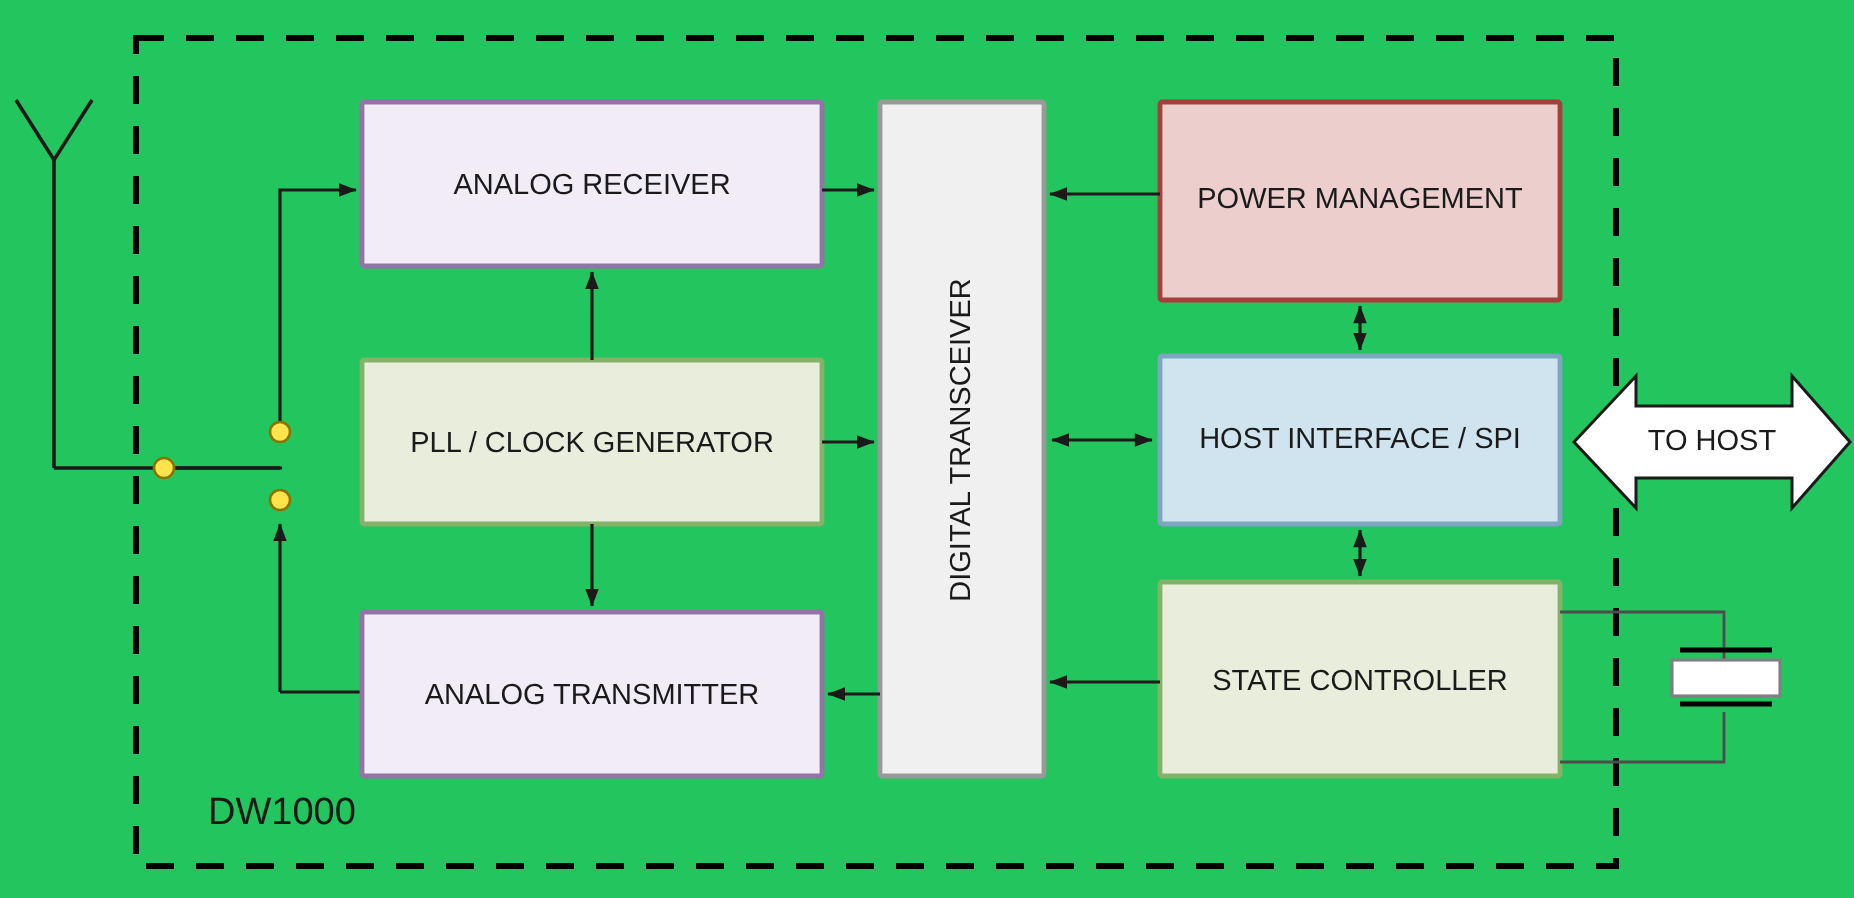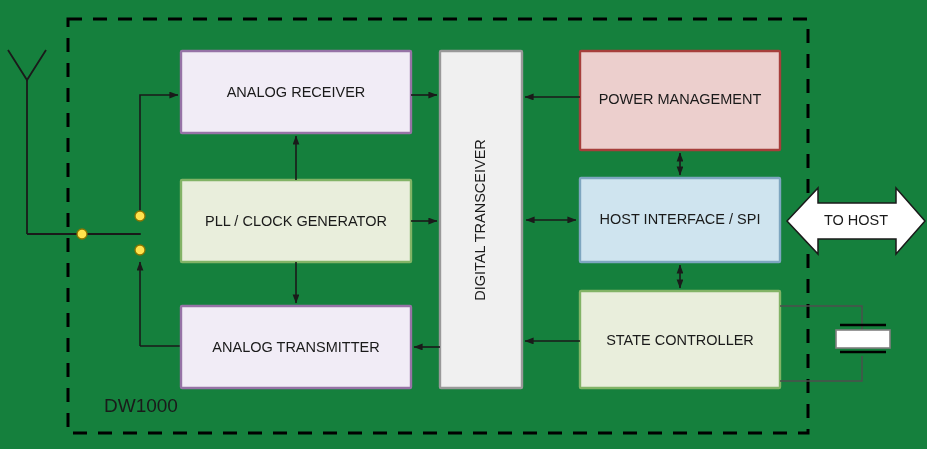--- a/index.html
+++ b/index.html
@@ -7,21 +7,21 @@
     padding: 0;
     background: #ffffff;
   }
   body {
     font-family: "Liberation Sans", sans-serif;
   }
   #diagram-root {
     position: relative;
     width: 927px;
     height: 449px;
-    background: #15803d;
+    background: #22c55e;
     overflow: hidden;
   }
   svg.diagram {
     display: block;
     width: 927px;
     height: 449px;
   }
   .blk-label {
     font-family: "Liberation Sans", sans-serif;
     font-size: 14.5px;

